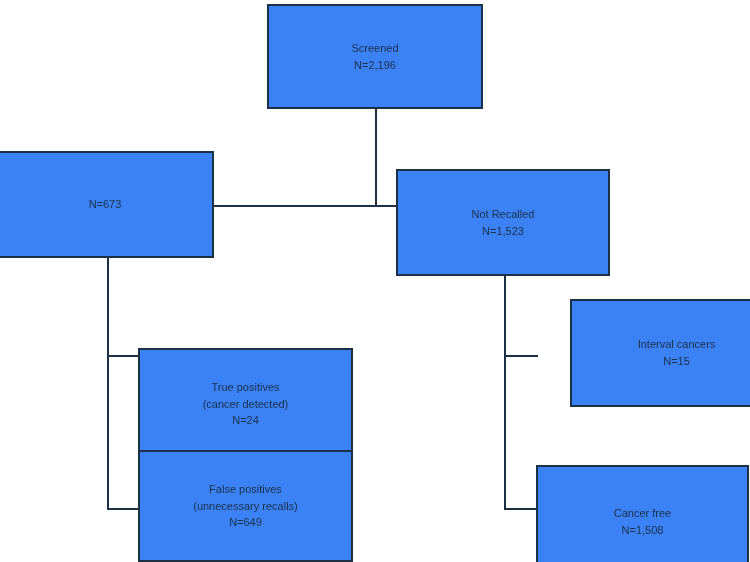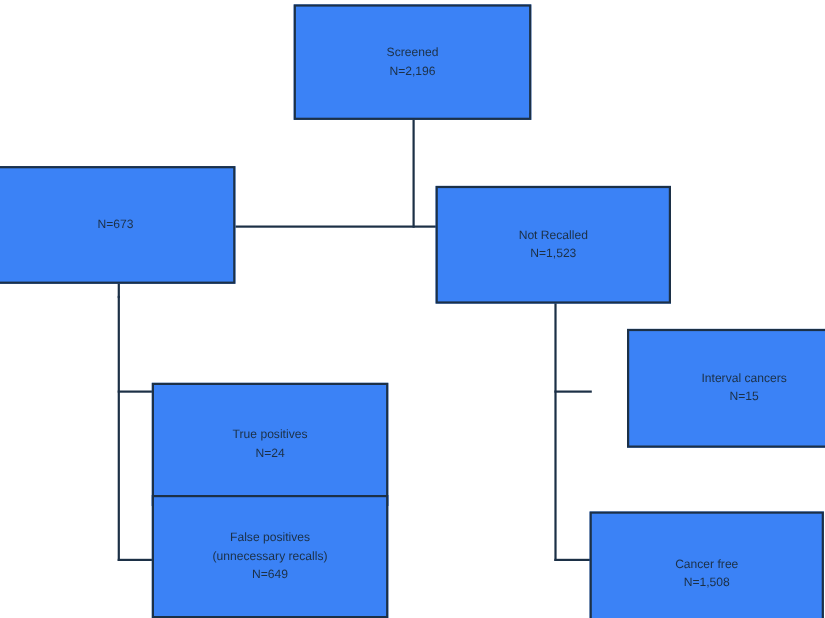--- a/index.html
+++ b/index.html
@@ -71,20 +71,21 @@
     <span class="line">N=673</span>
   </div>
 
   <div class="node" style="left:396px; top:151px; width:214px; height:107px;margin-top:18px;">
     <span class="line">Not Recalled</span>
     <span class="line">N=1,523</span>
   </div>
 
   <div class="node" style="left:138px; top:300px; width:215px; height:112px;margin-top:48px;">
     <span class="line">True positives</span>
+    <span class="line">(cancer detected)</span>
     <span class="line">N=24</span>
   </div>
 
   <div class="node" style="left:138px; top:450px; width:215px; height:112px;">
     <span class="line">False positives</span>
     <span class="line">(unnecessary recalls)</span>
     <span class="line">N=649</span>
   </div>
 
   <div class="node" style="left:536px; top:299px; width:213px; height:108px;margin-left:34px;">

